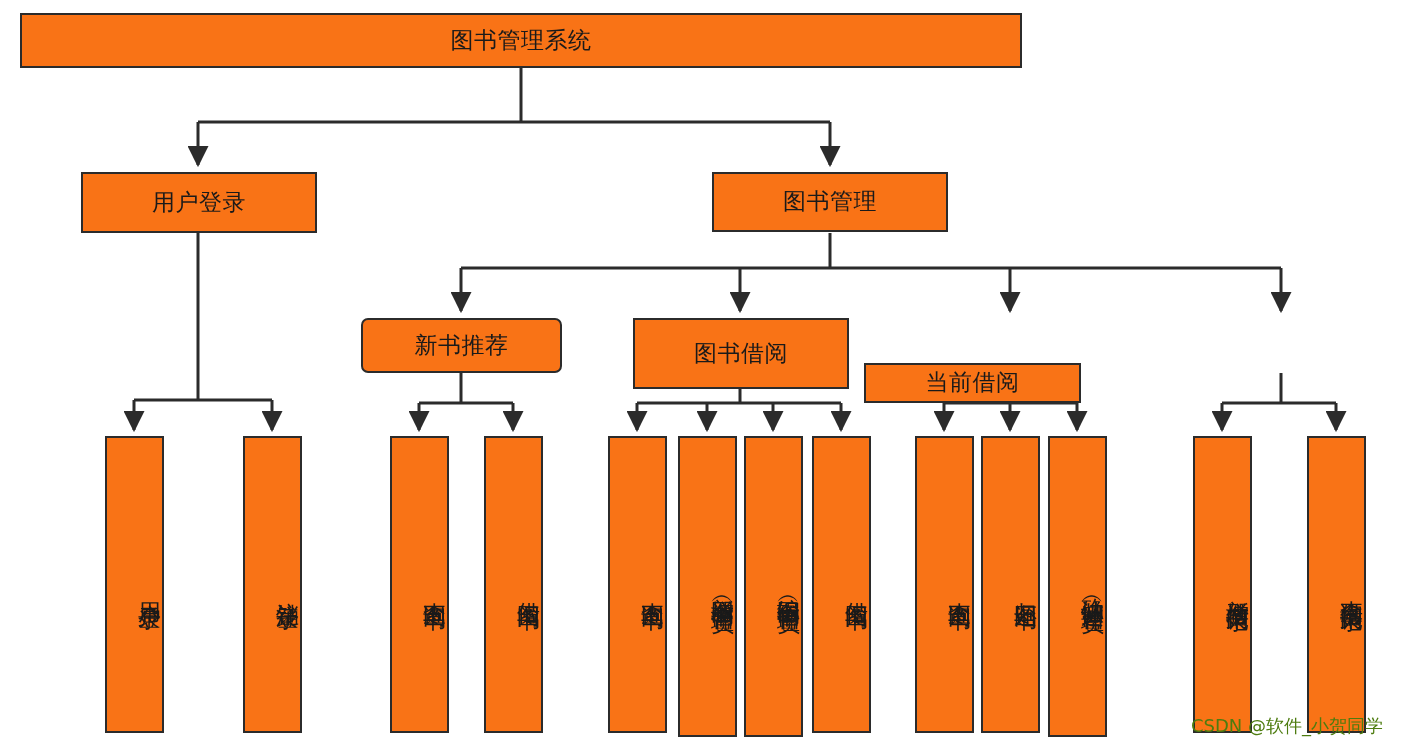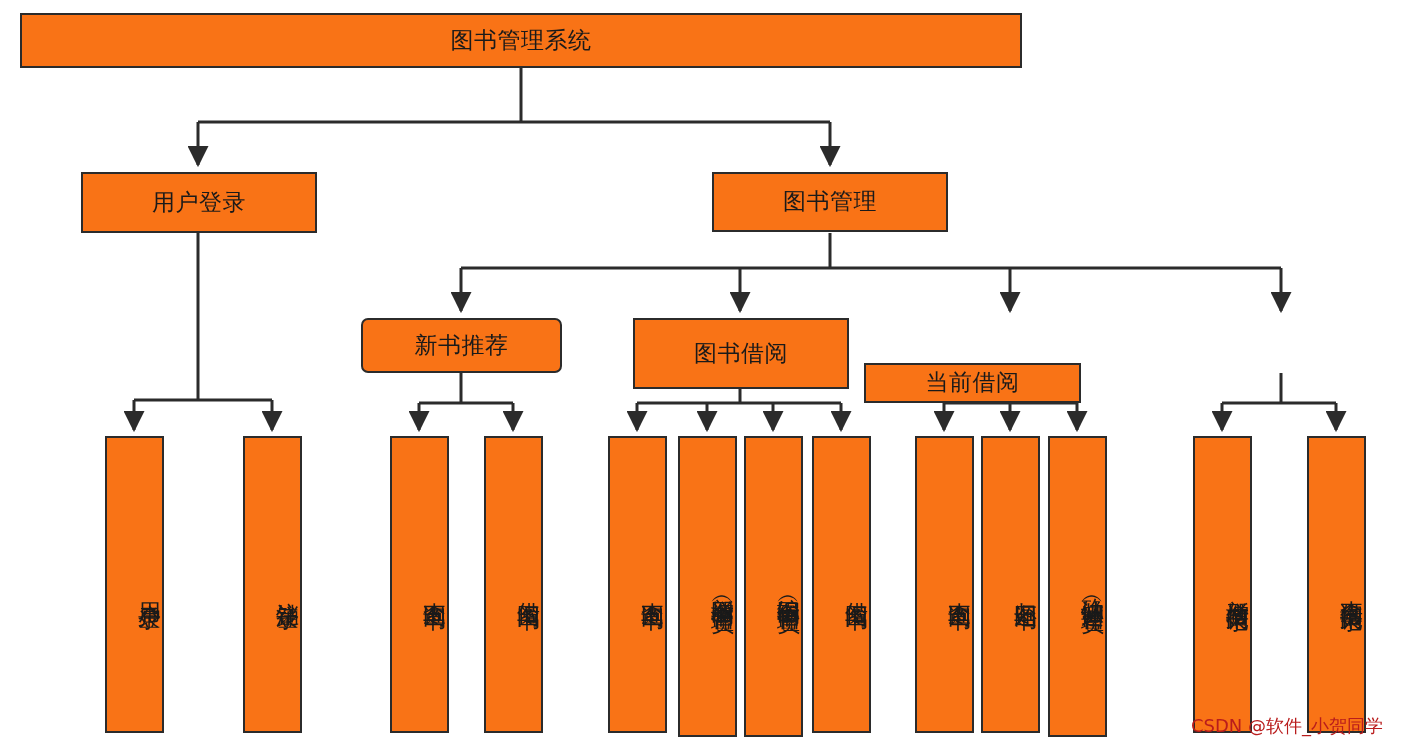--- a/index.html
+++ b/index.html
@@ -57,21 +57,21 @@
     top: 0;
     width: 1405px;
     height: 747px;
     pointer-events: none;
   }
   #watermark {
     position: absolute;
     left: 1191px;
     top: 714px;
     font-size: 18px;
-    color: #b91c1c;
+    color: #4d7c0f;
     white-space: nowrap;
     font-family: "DejaVu Sans", "Liberation Sans", sans-serif;
   }
 </style>
 </head>
 <body>
 
 <div id="diagram-root">
 
   <svg id="edges" viewBox="0 0 1405 747" xmlns="http://www.w3.org/2000/svg">

